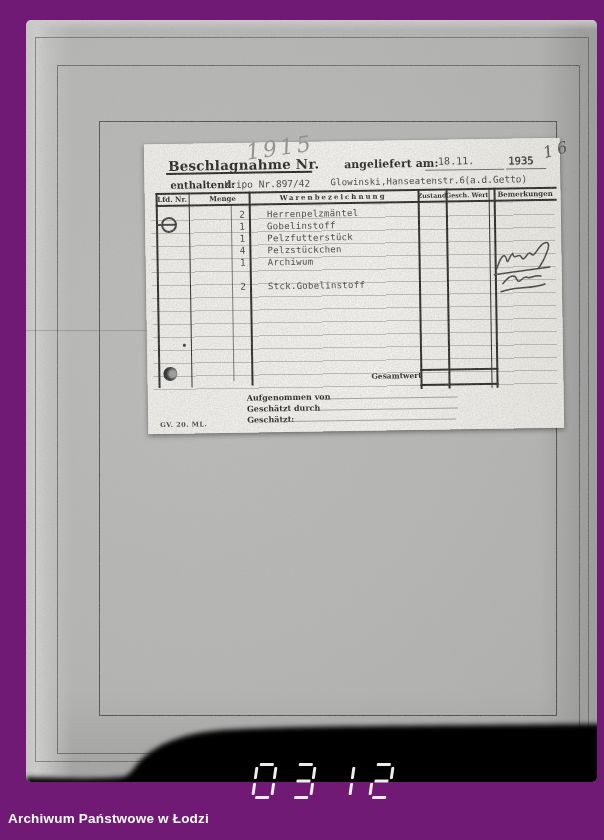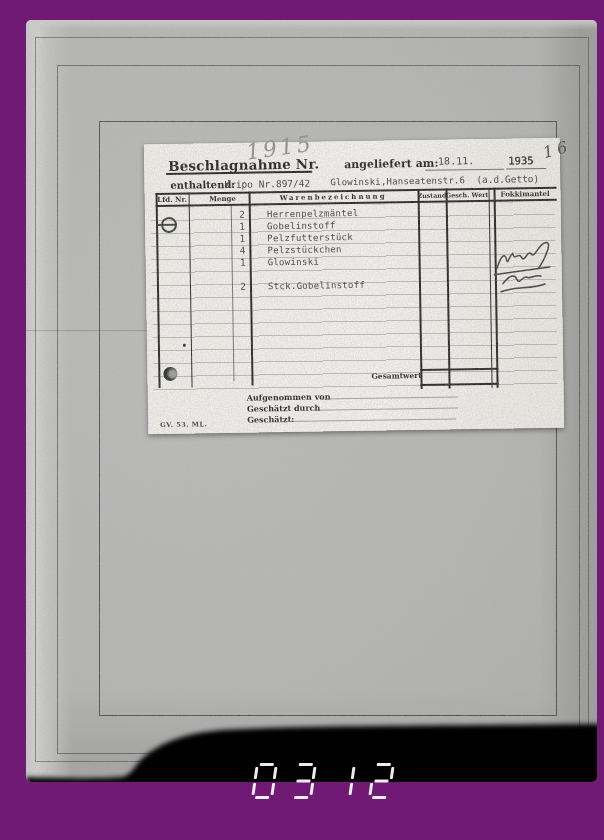--- a/index.html
+++ b/index.html
@@ -36,21 +36,21 @@
   .hw-nr{left:102px;top:-7px;font-size:22px;color:#8f8f8f;letter-spacing:3px;transform:rotate(-7deg);}
   .lbl-angeliefert{left:200px;top:17px;font-size:11px;}
   .date-line{left:281px;top:29.5px;width:79px;height:1px;background:#6a6a6a;}
   .year-line{left:362px;top:29.5px;width:40px;height:1px;background:#6a6a6a;}
   .val-date{left:294px;top:16px;font-size:10px;text-align:center;}
   .val-year{left:364px;top:15.5px;font-size:10.5px;text-shadow:.4px 0 0 #3a3a3a;}
   .hw-16{left:399px;top:2px;font-size:16px;color:#4a4a4a;letter-spacing:4px;transform:rotate(-14deg);}
   .lbl-enthaltend{left:26px;top:36px;font-size:10px;}
   .val-kripo{left:80px;top:36px;font-size:9.5px;}
   .val-person{left:186px;top:36px;font-size:9px;letter-spacing:.2px;}
-  .val-getto{left:320px;top:35px;font-size:9.5px;margin-left:12px;}
+  .val-getto{left:320px;top:35px;font-size:9.5px;}
 
   .ruled{left:6px;top:64px;width:404px;height:193px;
     background:repeating-linear-gradient(180deg, rgba(0,0,0,0) 0px, rgba(0,0,0,0) 12px,
                rgba(122,120,113,.45) 12px, rgba(122,120,113,.45) 13px);}
 
   .tl{position:absolute;background:#1f1f1f;}
   .hcell{position:absolute;top:51px;height:10px;font-size:7px;text-align:center;line-height:10px;}
   .hcell.sp{letter-spacing:2px;}
   .hcell.sm{font-size:6.3px;}
 
@@ -115,42 +115,42 @@
       <div class="tl" style="left:344px;top:49px;width:1px;height:200px;"></div>
       <div class="tl" style="left:349px;top:49px;width:1.5px;height:200px;"></div>
       <div class="tl" style="left:273px;top:229px;width:78px;height:1.5px;"></div>
       <div class="tl" style="left:273px;top:244px;width:78px;height:1.5px;"></div>
 
       <div class="fr hcell" style="left:11px;width:33px;">Lfd. Nr.</div>
       <div class="fr hcell" style="left:44px;width:68px;">Menge</div>
       <div class="fr hcell sp" style="left:104px;width:169px;">Warenbezeichnung</div>
       <div class="fr hcell sm" style="left:273px;width:28px;">Zustand</div>
       <div class="fr hcell sm" style="left:301px;width:43px;">Gesch. Wert</div>
-      <div class="fr hcell" style="left:349px;width:63px;">Fokkimantel</div>
+      <div class="fr hcell" style="left:349px;width:63px;">Bemerkungen</div>
 
       <div id="rows-container">
           <div class="item-row tw" style="top: 66px;">
             <span class="menge">2</span>
             <span class="item">Herrenpelzmäntel</span>
           </div>
           <div class="item-row tw" style="top: 78px;">
             <span class="menge">1</span>
             <span class="item">Gobelinstoff</span>
           </div>
           <div class="item-row tw" style="top: 90px;">
             <span class="menge">1</span>
             <span class="item">Pelzfutterstück</span>
           </div>
           <div class="item-row tw" style="top: 102px;">
             <span class="menge">4</span>
             <span class="item">Pelzstückchen</span>
           </div>
           <div class="item-row tw" style="top: 114px;">
             <span class="menge">1</span>
-            <span class="item">Glowinski</span>
+            <span class="item">Archiwum</span>
           </div>
           <div class="item-row tw" style="top: 126px;">
             <span class="menge"></span>
             <span class="item"></span>
           </div>
           <div class="item-row tw" style="top: 138px;">
             <span class="menge">2</span>
             <span class="item">Stck.Gobelinstoff</span>
           </div>
         </div>
@@ -165,21 +165,21 @@
           <path d="M7,53 C21,48 37,51 51,46"></path>
         </g>
       </svg>
 
       <div class="fr ffield" style="left:99px;top:250px;">Aufgenommen von</div>
       <div class="fline" style="left:172px;top:257px;width:138px;"></div>
       <div class="fr ffield" style="left:99px;top:261px;">Geschätzt durch</div>
       <div class="fline" style="left:166px;top:268px;width:144px;"></div>
       <div class="fr ffield" style="left:99px;top:272px;">Geschätzt:</div>
       <div class="fline" style="left:138px;top:279px;width:170px;"></div>
-      <div class="abs fr gvml">GV. 53. ML.</div>
+      <div class="abs fr gvml">GV. 20. ML.</div>
 
       <div class="abs punch-ring"></div>
       <div class="abs punch-bar"></div>
       <div class="abs punch-filled"></div>
       <div class="abs tiny-dot"></div>
     </div>
 
     <svg width="571" height="762" style="position:absolute;left:0;top:0;">
       <filter id="grain">
         <feTurbulence type="fractalNoise" baseFrequency="0.7" numOctaves="3" stitchTiles="stitch"></feTurbulence>
@@ -218,13 +218,14 @@
       </g>
       <g transform="translate(127,3) skewX(-8)">
         <rect x="4" y="0" width="14" height="3" rx="1" fill="#ededed"></rect>
         <rect x="19" y="4" width="3" height="12" rx="1" fill="#ededed"></rect>
         <rect x="4" y="16.5" width="14" height="3" rx="1" fill="#ededed"></rect>
         <rect x="0" y="20" width="3" height="12" rx="1" fill="#ededed"></rect>
         <rect x="4" y="33" width="14" height="3" rx="1" fill="#ededed"></rect>
       </g>
     </svg>
 
+  <div class="watermark">Archiwum Państwowe w Łodzi</div>
 </div>
 
 </body></html>

